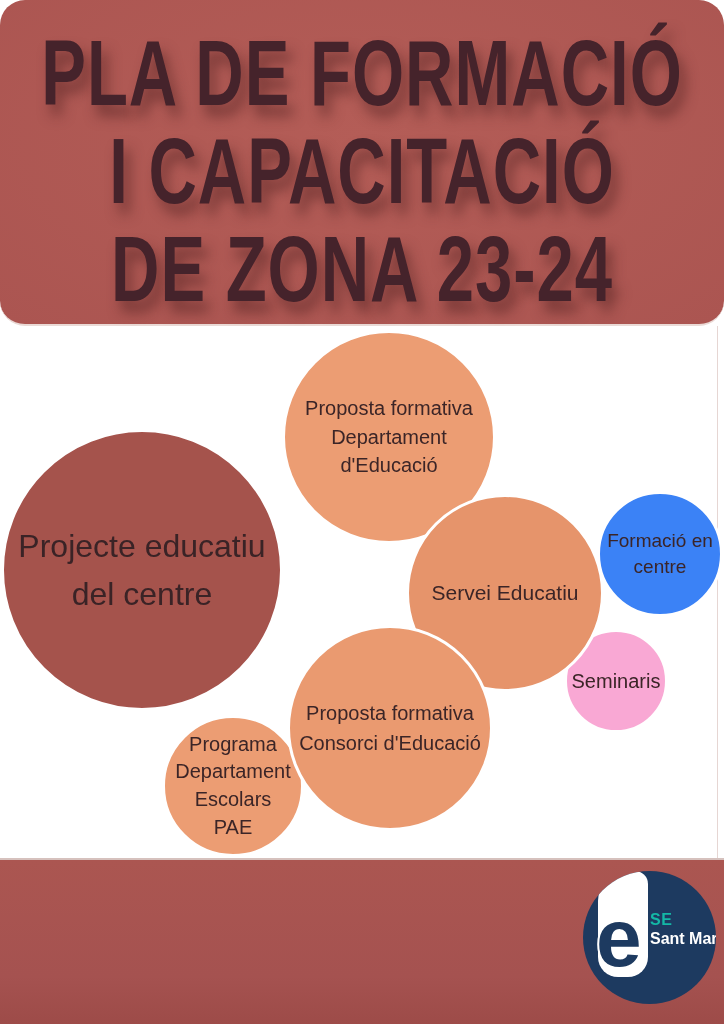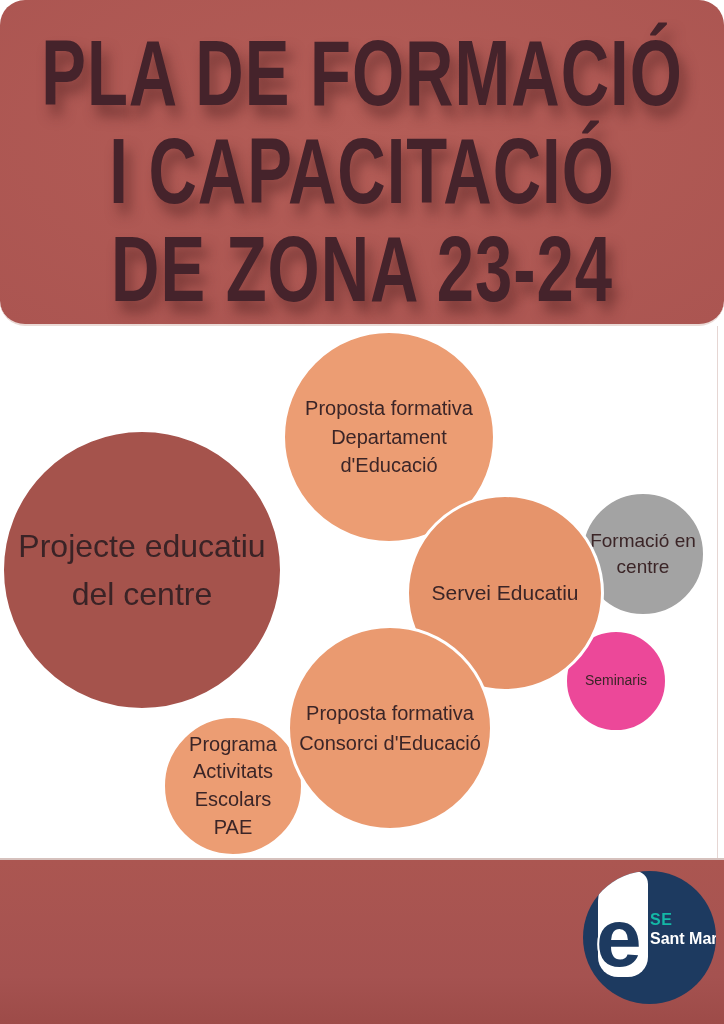--- a/index.html
+++ b/index.html
@@ -79,32 +79,32 @@
     z-index: 1;
   }
   .bubble-departament {
     left: 282px; top: 4px;           
     width: 214px; height: 214px;
     background: #ec9d73;
     font-size: 20px;
     z-index: 2;
   }
   .bubble-formacio {
-    left: 580px; top: 165px;         
+    left: 597px; top: 165px;         
     width: 126px; height: 126px;
-    background: #a3a3a3;
+    background: #3b82f6;
     font-size: 19px;
     line-height: 1.35;
     z-index: 2;
   }
   .bubble-seminaris {
     left: 564px; top: 303px;         
     width: 104px; height: 104px;
-    background: #ec4899;
-    font-size: 14px;
+    background: #f9a8d4;
+    font-size: 20px;
     z-index: 3;
   }
   .bubble-servei {
     left: 406px; top: 168px;         
     width: 198px; height: 198px;
     background: #e6946b;
     font-size: 21px;
     z-index: 4;
   }
   .bubble-pae {
@@ -194,21 +194,21 @@
 d'Educació</div>
 
     <div class="bubble bubble-formacio">Formació en
 centre</div>
 
     <div class="bubble bubble-seminaris">Seminaris</div>
 
     <div class="bubble bubble-servei">Servei Educatiu</div>
 
     <div class="bubble bubble-pae">Programa
-Activitats
+Departament
 Escolars
 PAE</div>
 
     <div class="bubble bubble-consorci">Proposta formativa
 Consorci d'Educació</div>
 
     <div class="page-edge-line"></div>
   </div>
 
   <div class="bottom-band">

